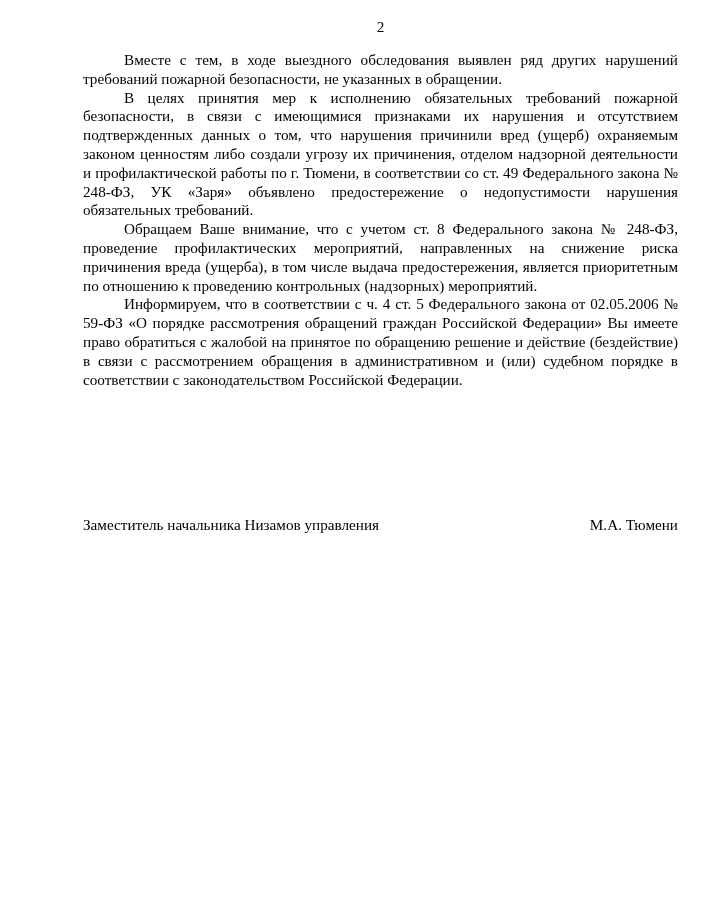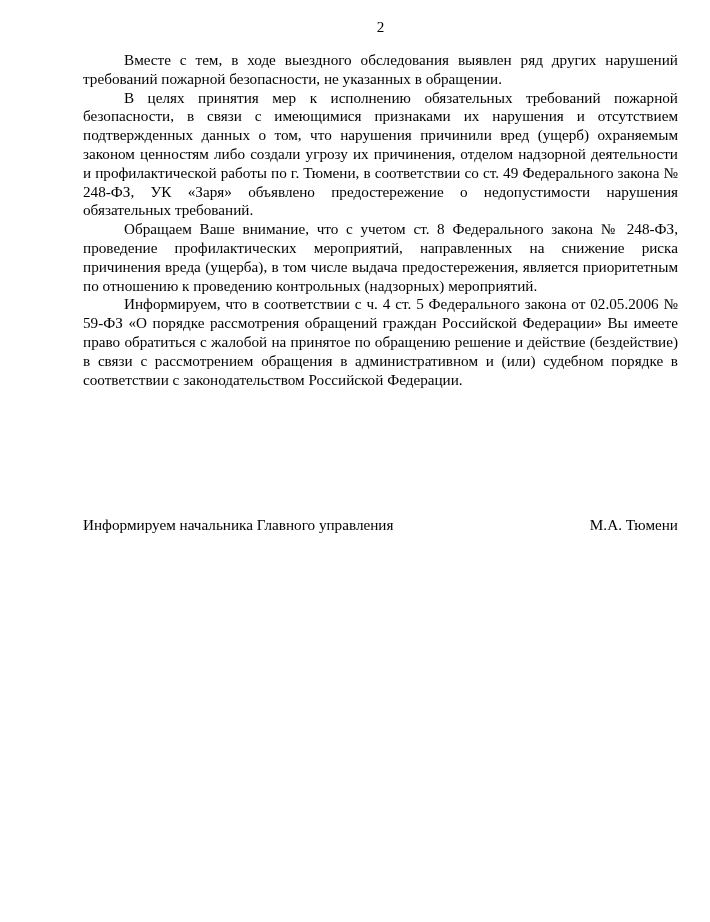--- a/index.html
+++ b/index.html
@@ -60,18 +60,18 @@
 
   <div class="doc-body">
     <p>Вместе с тем, в ходе выездного обследования выявлен ряд других нарушений требований пожарной безопасности, не указанных в обращении.</p>
     <p>В целях принятия мер к исполнению обязательных требований пожарной безопасности, в связи с имеющимися признаками их нарушения и отсутствием подтвержденных данных о том, что нарушения причинили вред (ущерб) охраняемым законом ценностям либо создали угрозу их причинения, отделом надзорной деятельности и профилактической работы по г. Тюмени, в соответствии со ст. 49 Федерального закона № 248-ФЗ, УК «Заря» объявлено предостережение о недопустимости нарушения обязательных требований.</p>
     <p>Обращаем Ваше внимание, что с учетом ст. 8 Федерального закона № 248-ФЗ, проведение профилактических мероприятий, направленных на снижение риска причинения вреда (ущерба), в том числе выдача предостережения, является приоритетным по отношению к проведению контрольных (надзорных) мероприятий.</p>
     <p>Информируем, что в соответствии с ч. 4 ст. 5 Федерального закона от 02.05.2006 № 59-ФЗ «О порядке рассмотрения обращений граждан Российской Федерации» Вы имеете право обратиться с жалобой на принятое по обращению решение и действие (бездействие) в связи с рассмотрением обращения в административном и (или) судебном порядке в соответствии с законодательством Российской Федерации.</p>
   </div>
 
   <div class="signature">
     <div class="sig-left">
-      <div>Информируем начальника Главного управления</div>
+      <div>Заместитель начальника Низамов управления</div>
     </div>
     <div class="sig-name">М.А. Тюмени</div>
   </div>
 
 </div>
 
 </body></html>

